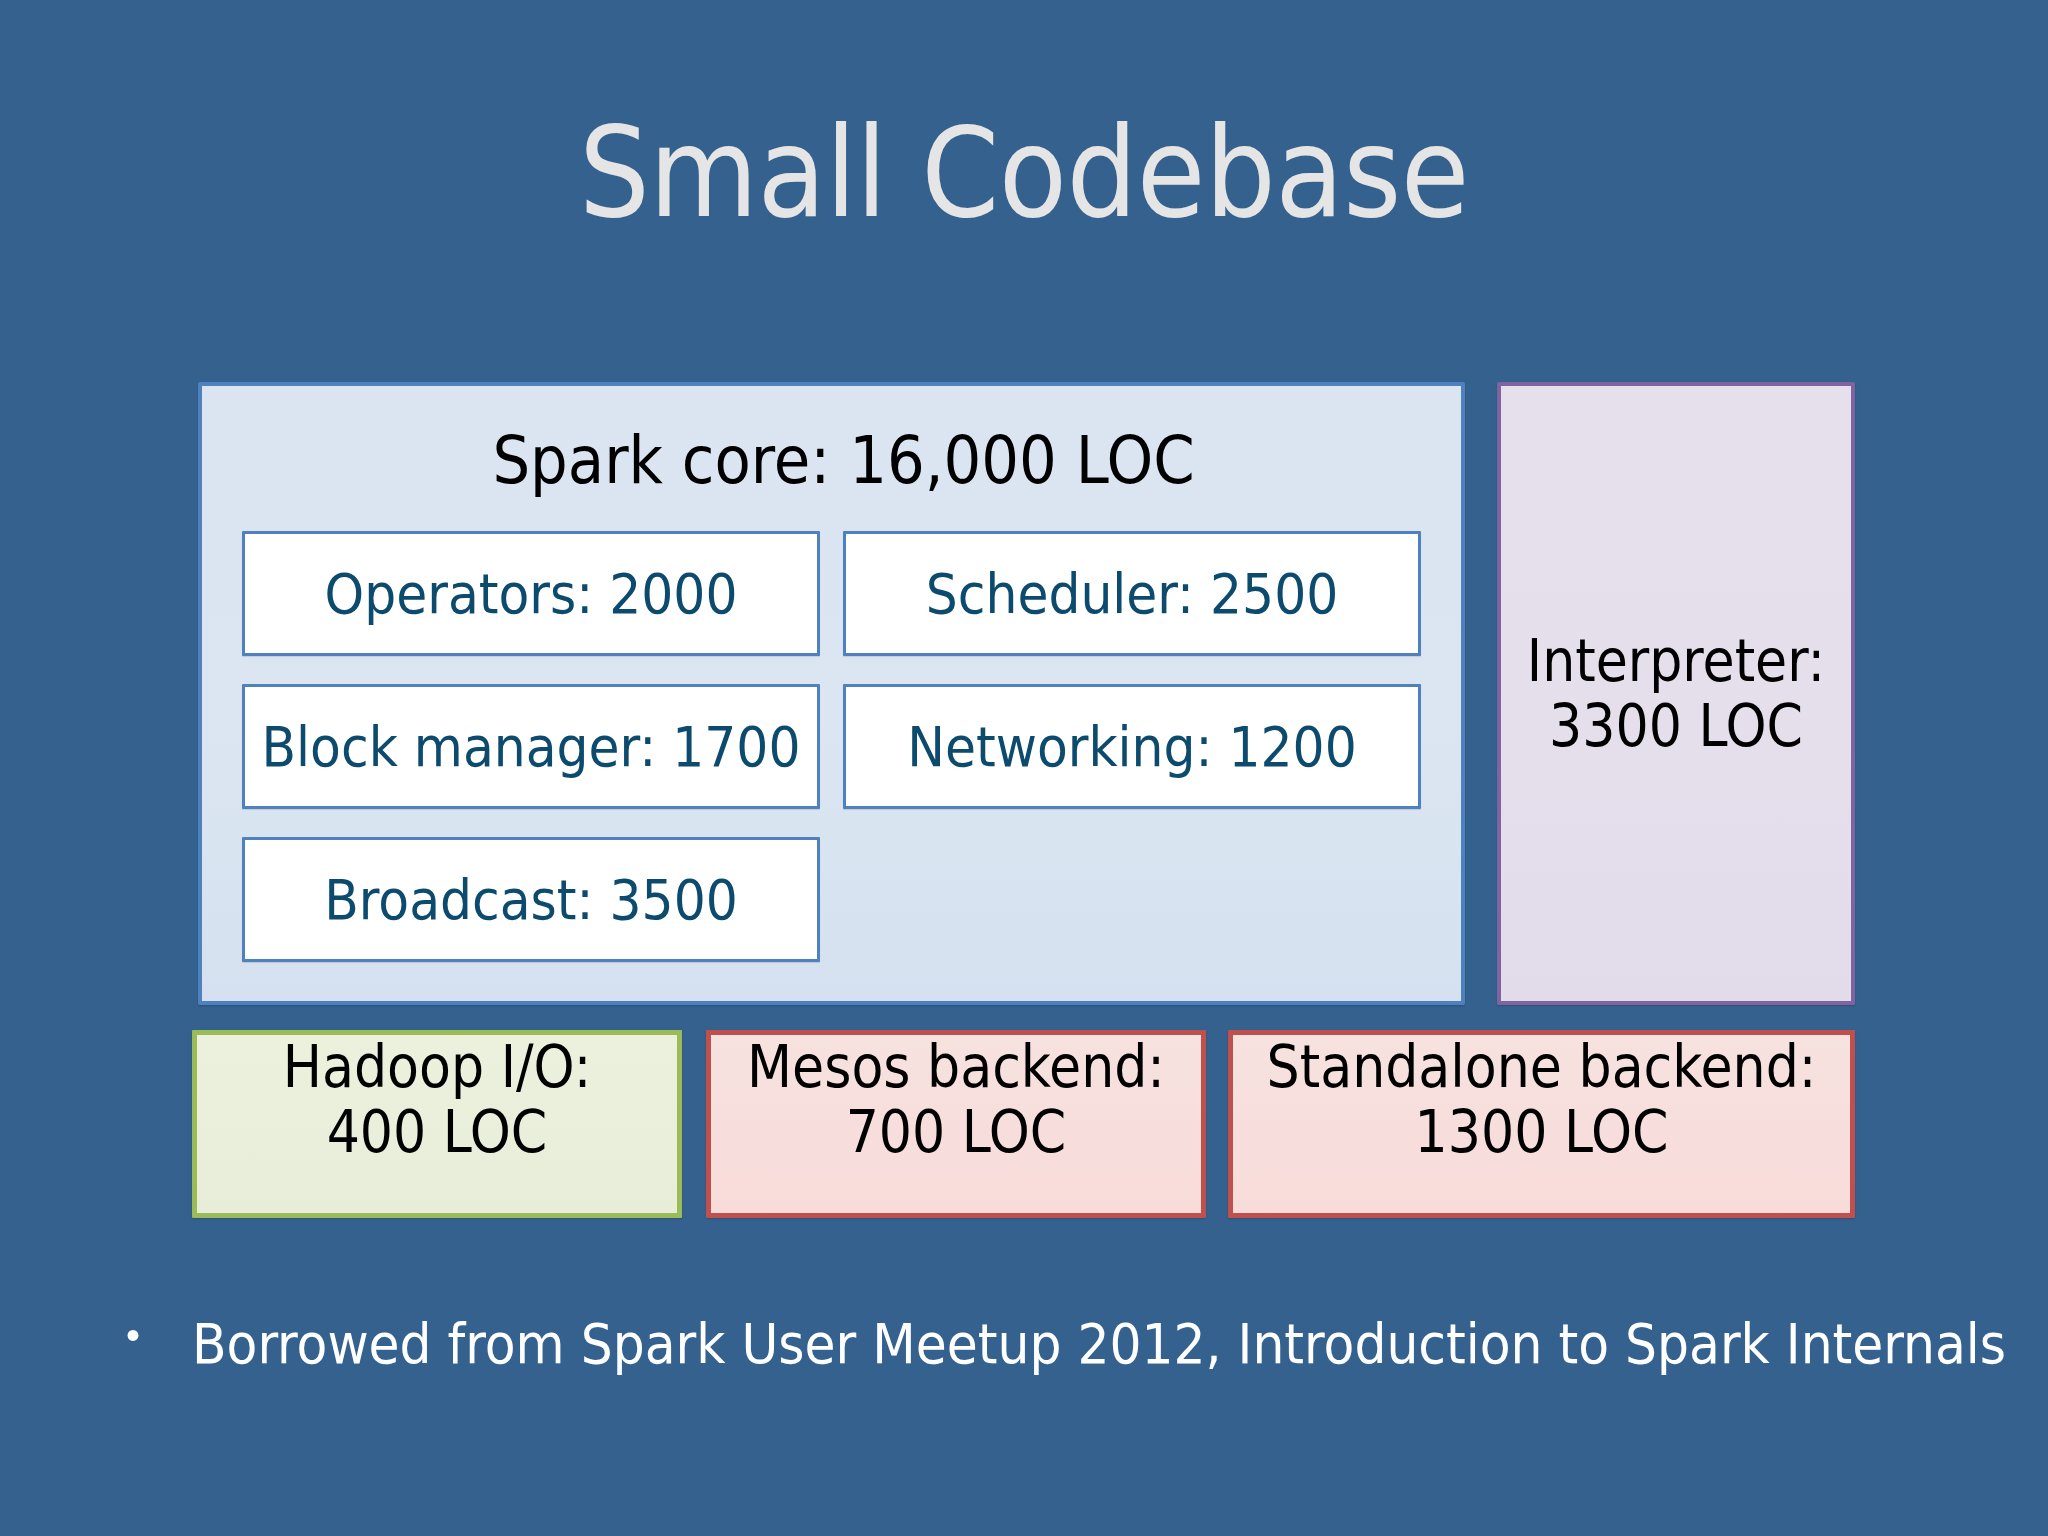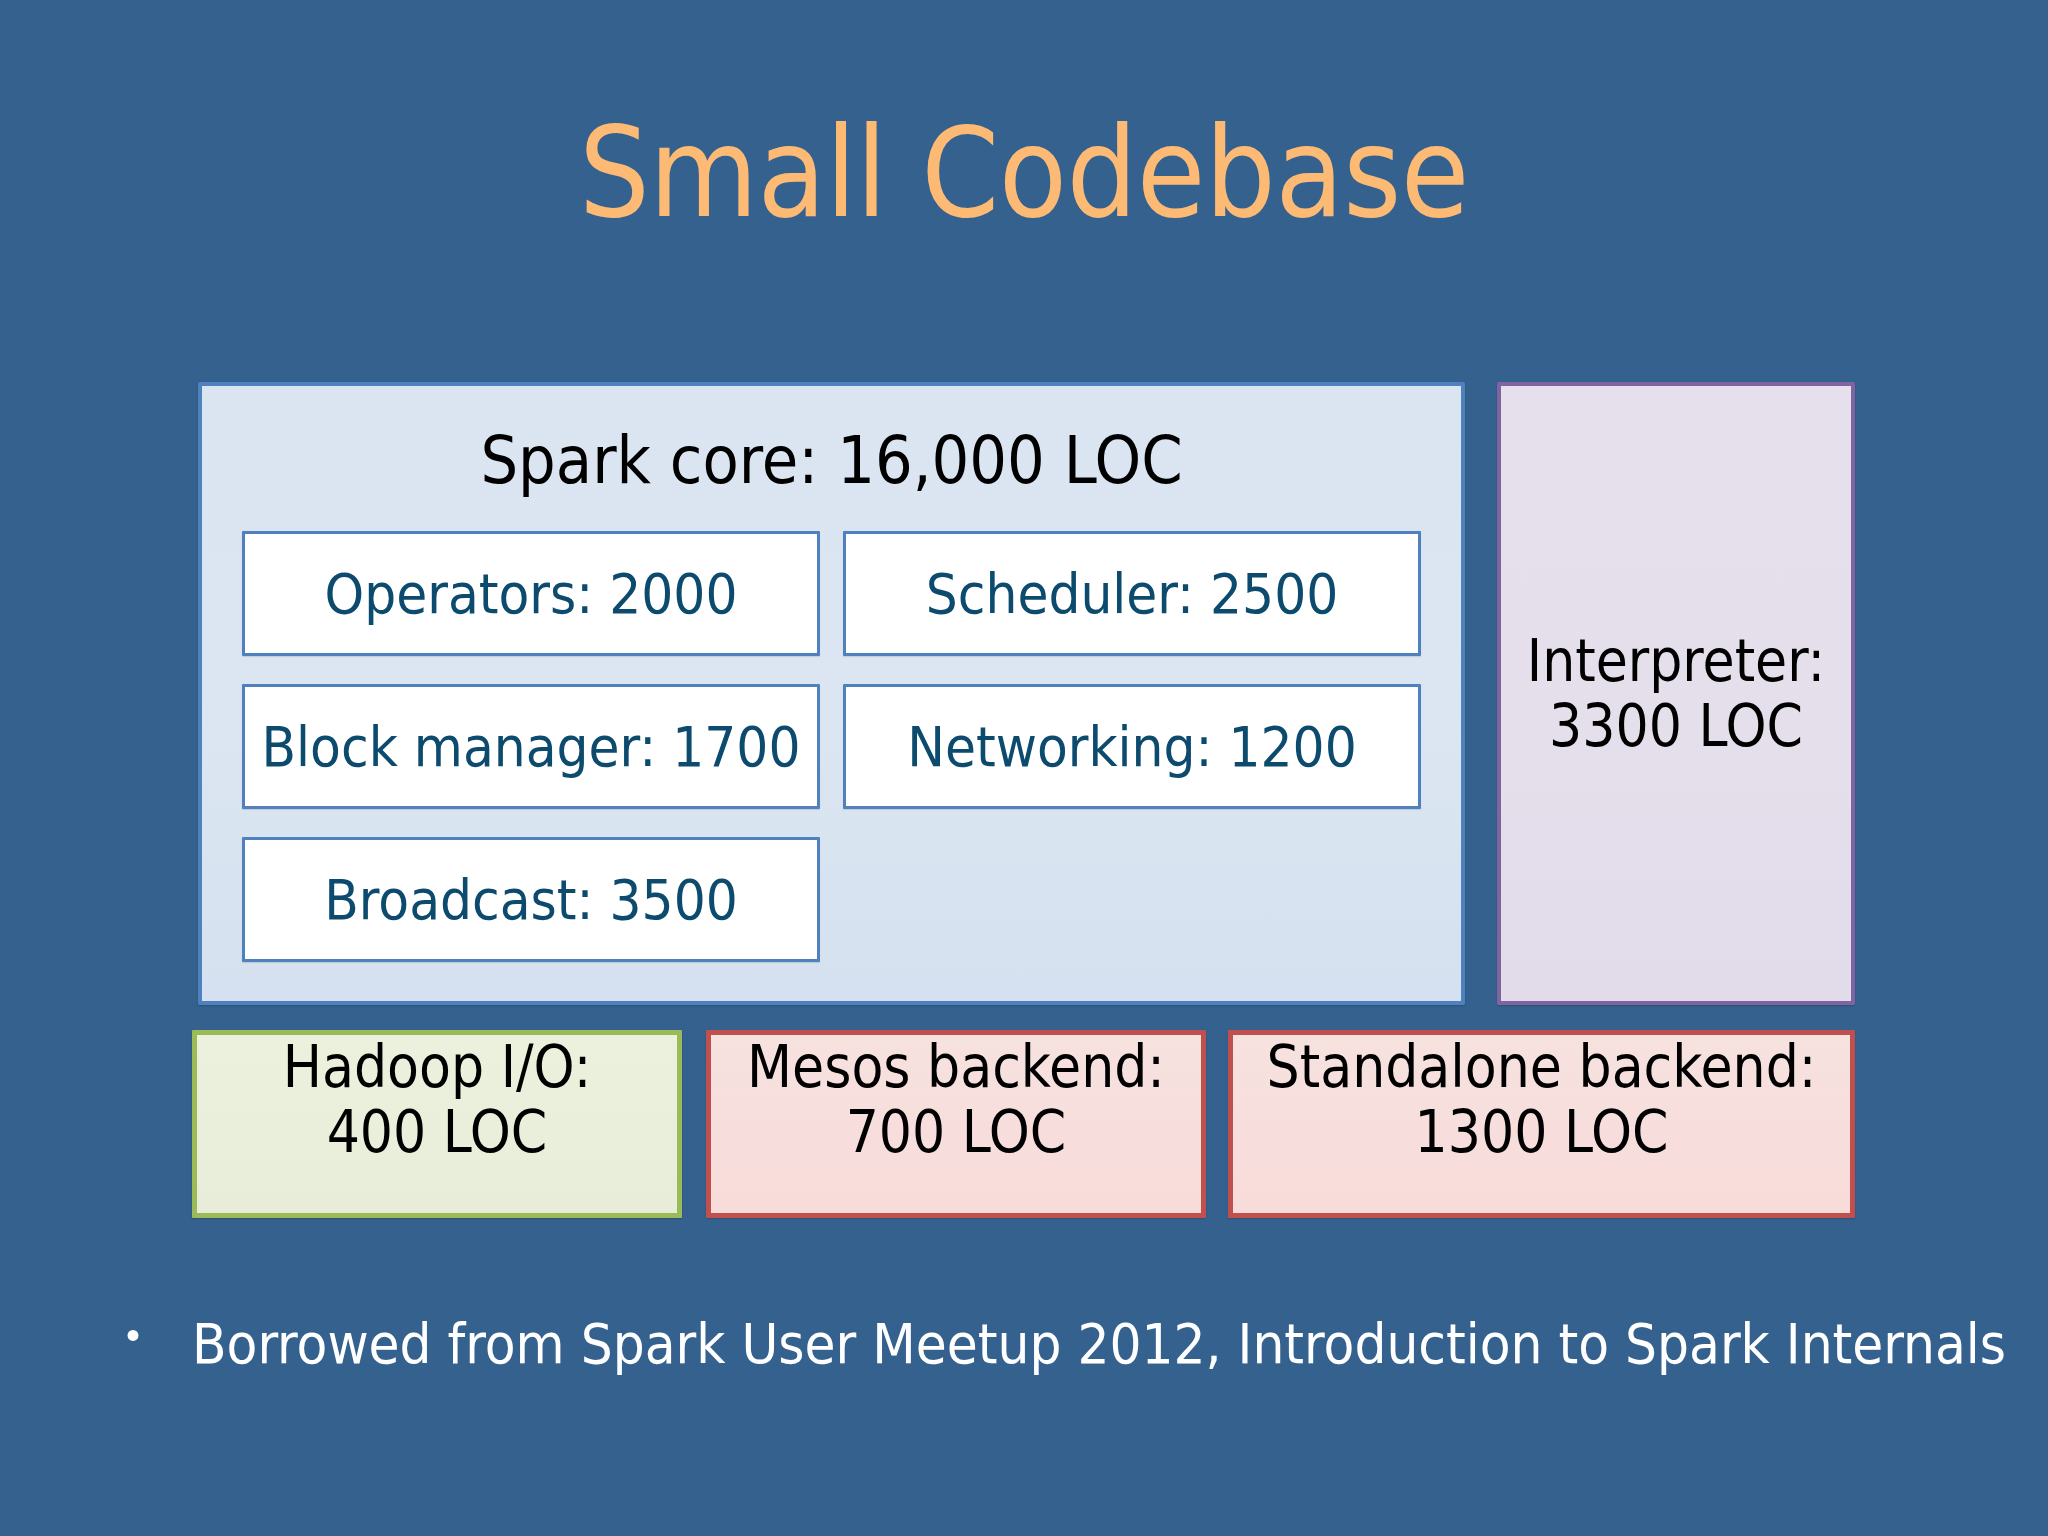--- a/index.html
+++ b/index.html
@@ -21,21 +21,21 @@
     overflow: hidden;
   }
 
   
   .slide-title {
     position: absolute;
     left: 0;
     top: 108px;
     width: 2048px;
     text-align: center;
-    color: #fdba74;
+    color: #e5e5e5;
     font-family: "DejaVu Sans Condensed", "Liberation Sans Narrow", "Liberation Sans", sans-serif;
     font-size: 124px;
     line-height: 1.05;
     font-weight: 400;
     letter-spacing: -0.5px;
     white-space: nowrap;
   }
 
   
   .core-box {
@@ -46,21 +46,21 @@
     height: 623px;
     box-sizing: border-box;
     background: linear-gradient(to bottom, #dbe5f1 0%, #dce6f2 55%, #d5e1f0 100%);
     border: 4px solid #4e81bd;
     border-radius: 2px;
     box-shadow: 0 1px 2px rgba(0,0,0,0.18);
   }
 
   .core-title {
     position: absolute;
-    left: 0;
+    left: 12px;
     top: 42px;
     width: 100%;
     text-align: center;
     color: #000000;
     font-family: "DejaVu Sans Condensed", "Liberation Sans Narrow", "Liberation Sans", sans-serif;
     font-size: 66px;
     line-height: 1;
     white-space: nowrap;
   }
 

